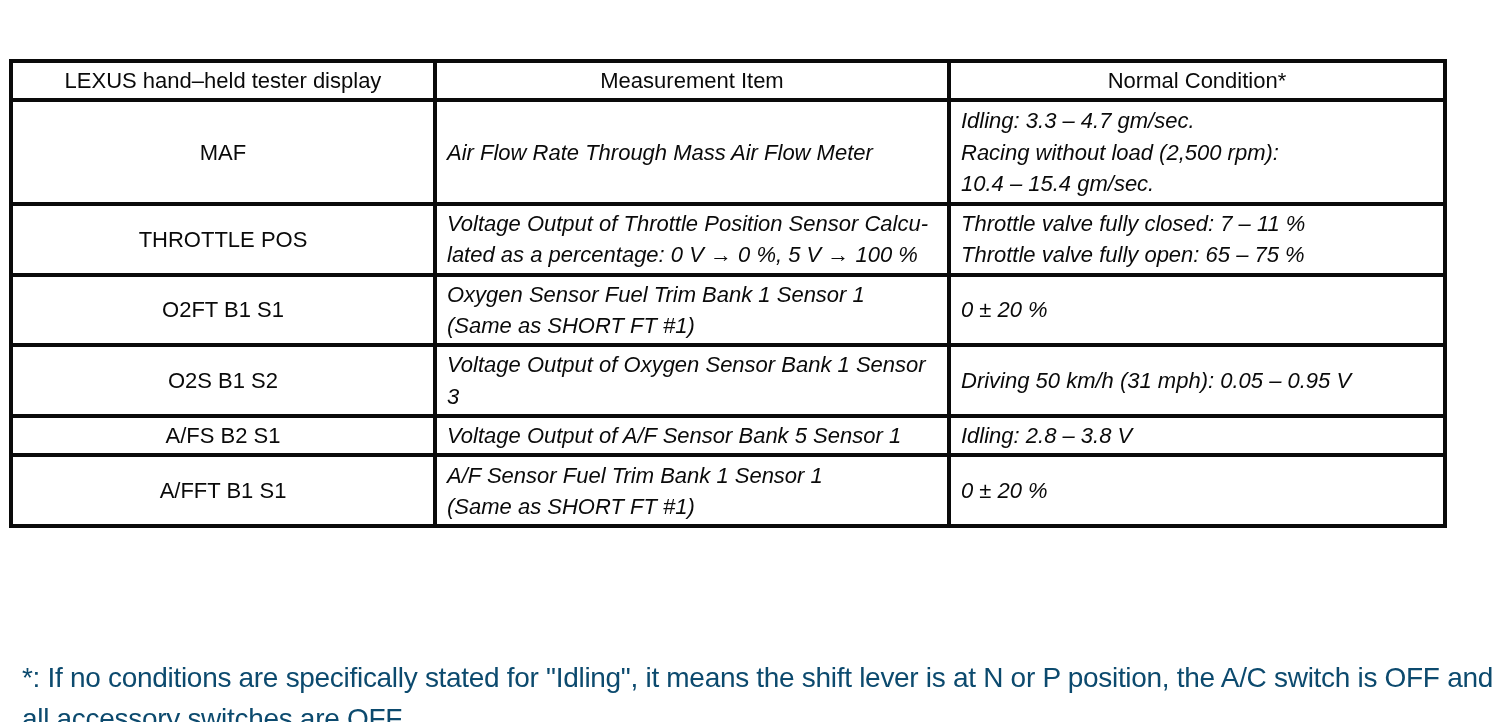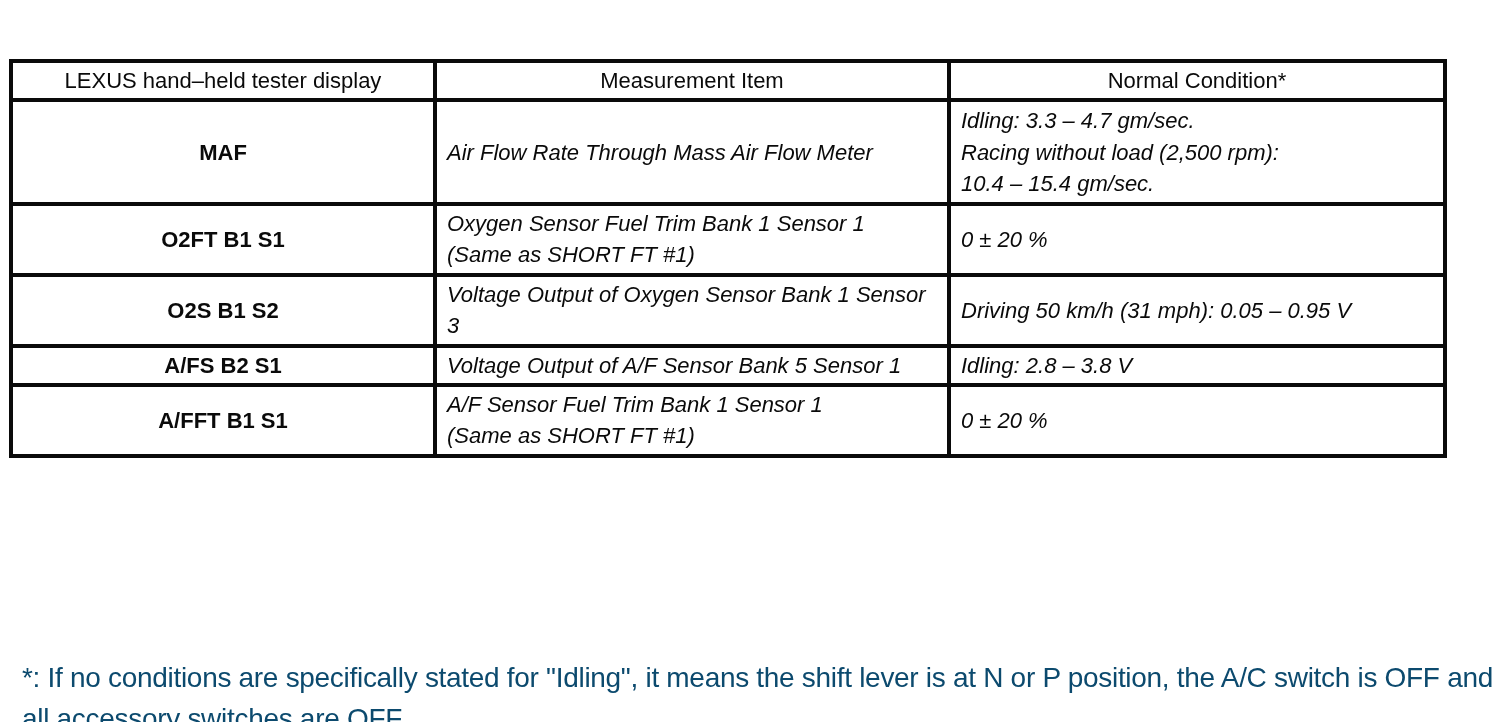--- a/index.html
+++ b/index.html
@@ -41,21 +41,20 @@
     text-align: center;
     height: 30px;
     vertical-align: middle;
   }
   col.c1 { width: 424px; }
   col.c2 { width: 514px; }
   col.c3 { width: 496px; }
   td.cell-display {
     text-align: center;
     vertical-align: middle;
-    font-weight: bold;
   }
   td.cell-item,
   td.cell-condition {
     text-align: left;
     vertical-align: middle;
     font-style: italic;
   }
   tr.h-xl  td { height: 96px; }
   tr.h-lg  td { height: 62px; }
   tr.h-md  td { height: 63px; }
@@ -92,20 +91,27 @@
     </thead>
     <tbody>
       <tr class="h-xl">
         <td class="cell-display">MAF</td>
         <td class="cell-item">Air Flow Rate Through Mass Air Flow Meter</td>
         <td class="cell-condition">Idling: 3.3 – 4.7 gm/sec.
 Racing without load (2,500 rpm):
 10.4 – 15.4 gm/sec.</td>
       </tr>
       <tr class="h-lg">
+        <td class="cell-display">THROTTLE POS</td>
+        <td class="cell-item">Voltage Output of Throttle Position Sensor Calcu-
+lated as a percentage: 0 V → 0 %, 5 V → 100 %</td>
+        <td class="cell-condition">Throttle valve fully closed: 7 – 11 %
+Throttle valve fully open: 65 – 75 %</td>
+      </tr>
+      <tr class="h-lg">
         <td class="cell-display">O2FT B1 S1</td>
         <td class="cell-item">Oxygen Sensor Fuel Trim Bank 1 Sensor 1
 (Same as SHORT FT #1)</td>
         <td class="cell-condition">0 ± 20 %</td>
       </tr>
       <tr class="h-md">
         <td class="cell-display">O2S B1 S2</td>
         <td class="cell-item">Voltage Output of Oxygen Sensor Bank 1 Sensor
 3</td>
         <td class="cell-condition">Driving 50 km/h (31 mph): 0.05 – 0.95 V</td>

